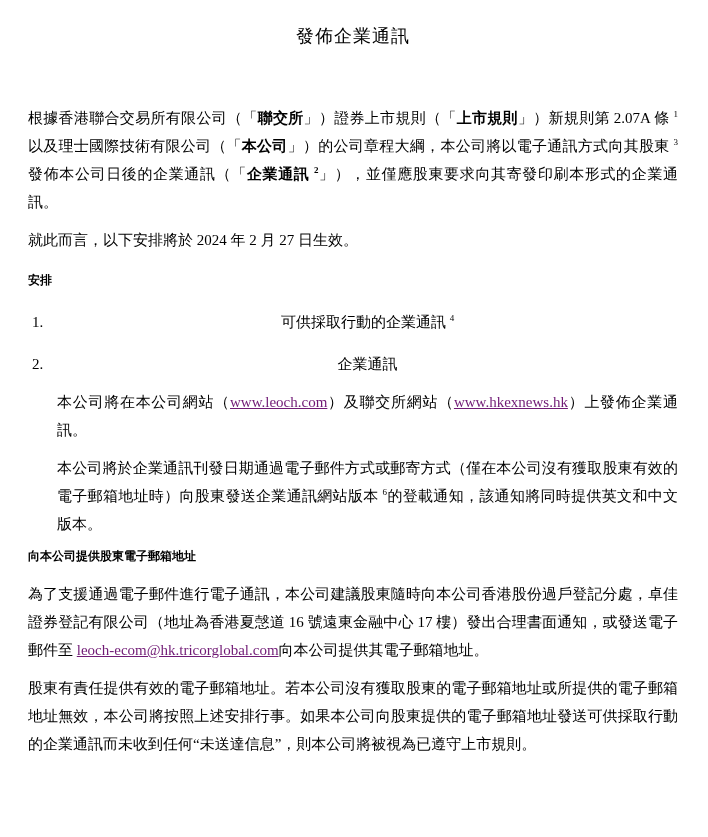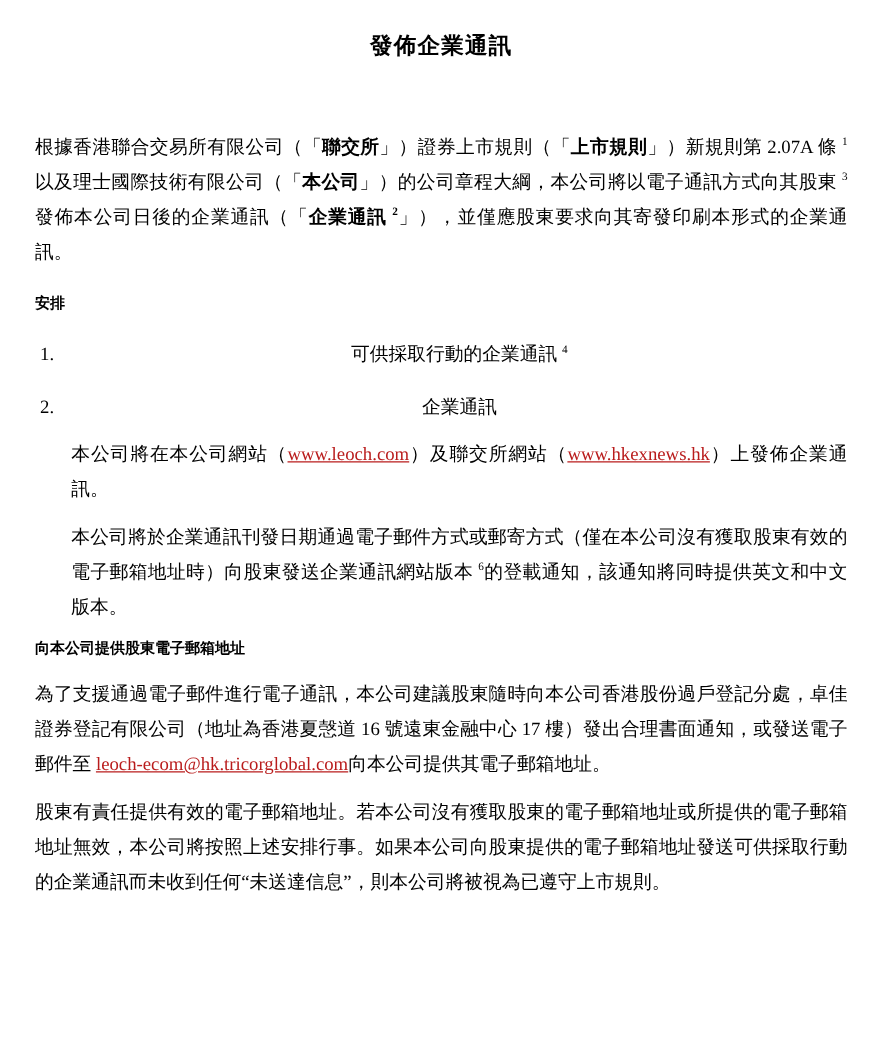--- a/index.html
+++ b/index.html
@@ -17,21 +17,21 @@
     color: #000000;
     font-family: "Liberation Serif", "DejaVu Serif", serif;
     font-size: 15px;
     line-height: 28px;
     overflow: hidden;
   }
   .title {
     margin: 0 0 56px 0;
     font-size: 18px;
     line-height: 24px;
-    font-weight: bold;
+    font-weight: normal;
     text-align: center;
     letter-spacing: 1px;
   }
   .para {
     margin: 10px 0 0 0;
     text-align: justify;
   }
   .para.first {
     margin-top: 0;
   }
@@ -65,34 +65,35 @@
   }
   .b {
     font-weight: bold;
   }
   sup.sup {
     font-size: 9px;
     line-height: 0;
     vertical-align: super;
   }
   a.link {
-    color: #b91c1c;
+    color: #701a75;
     text-decoration: underline;
     cursor: pointer;
   }
 </style>
 </head>
 <body>
 
 <div class="doc">
 
   <h1 class="title">發佈企業通訊</h1>
 
   <p class="para first"><span>根據香港聯合交易所有限公司（「</span><span class="b">聯交所</span><span>」）證券上市規則（「</span><span class="b">上市規則</span><span>」）新規則第 2.07A 條 </span><sup class="sup">1</sup><span> 以及理士國際技術有限公司（「</span><span class="b">本公司</span><span>」）的公司章程大綱，本公司將以電子通訊方式向其股東 </span><sup class="sup">3</sup><span> 發佈本公司日後的企業通訊（「</span><span class="b">企業通訊</span><span class="b"> </span><sup class="sup b">2</sup><span>」），並僅應股東要求向其寄發印刷本形式的企業通訊。</span></p>
 
+  <p class="para"><span>就此而言，以下安排將於 2024 年 2 月 27 日生效。</span></p>
 
   <h2 class="heading">安排</h2>
 
   <div class="list-item">
     <span class="num">1.</span>
     <span class="item-title"><span>可供採取行動的企業通訊 </span><sup class="sup">4</sup></span>
   </div>
 
 
   <div class="list-item">

